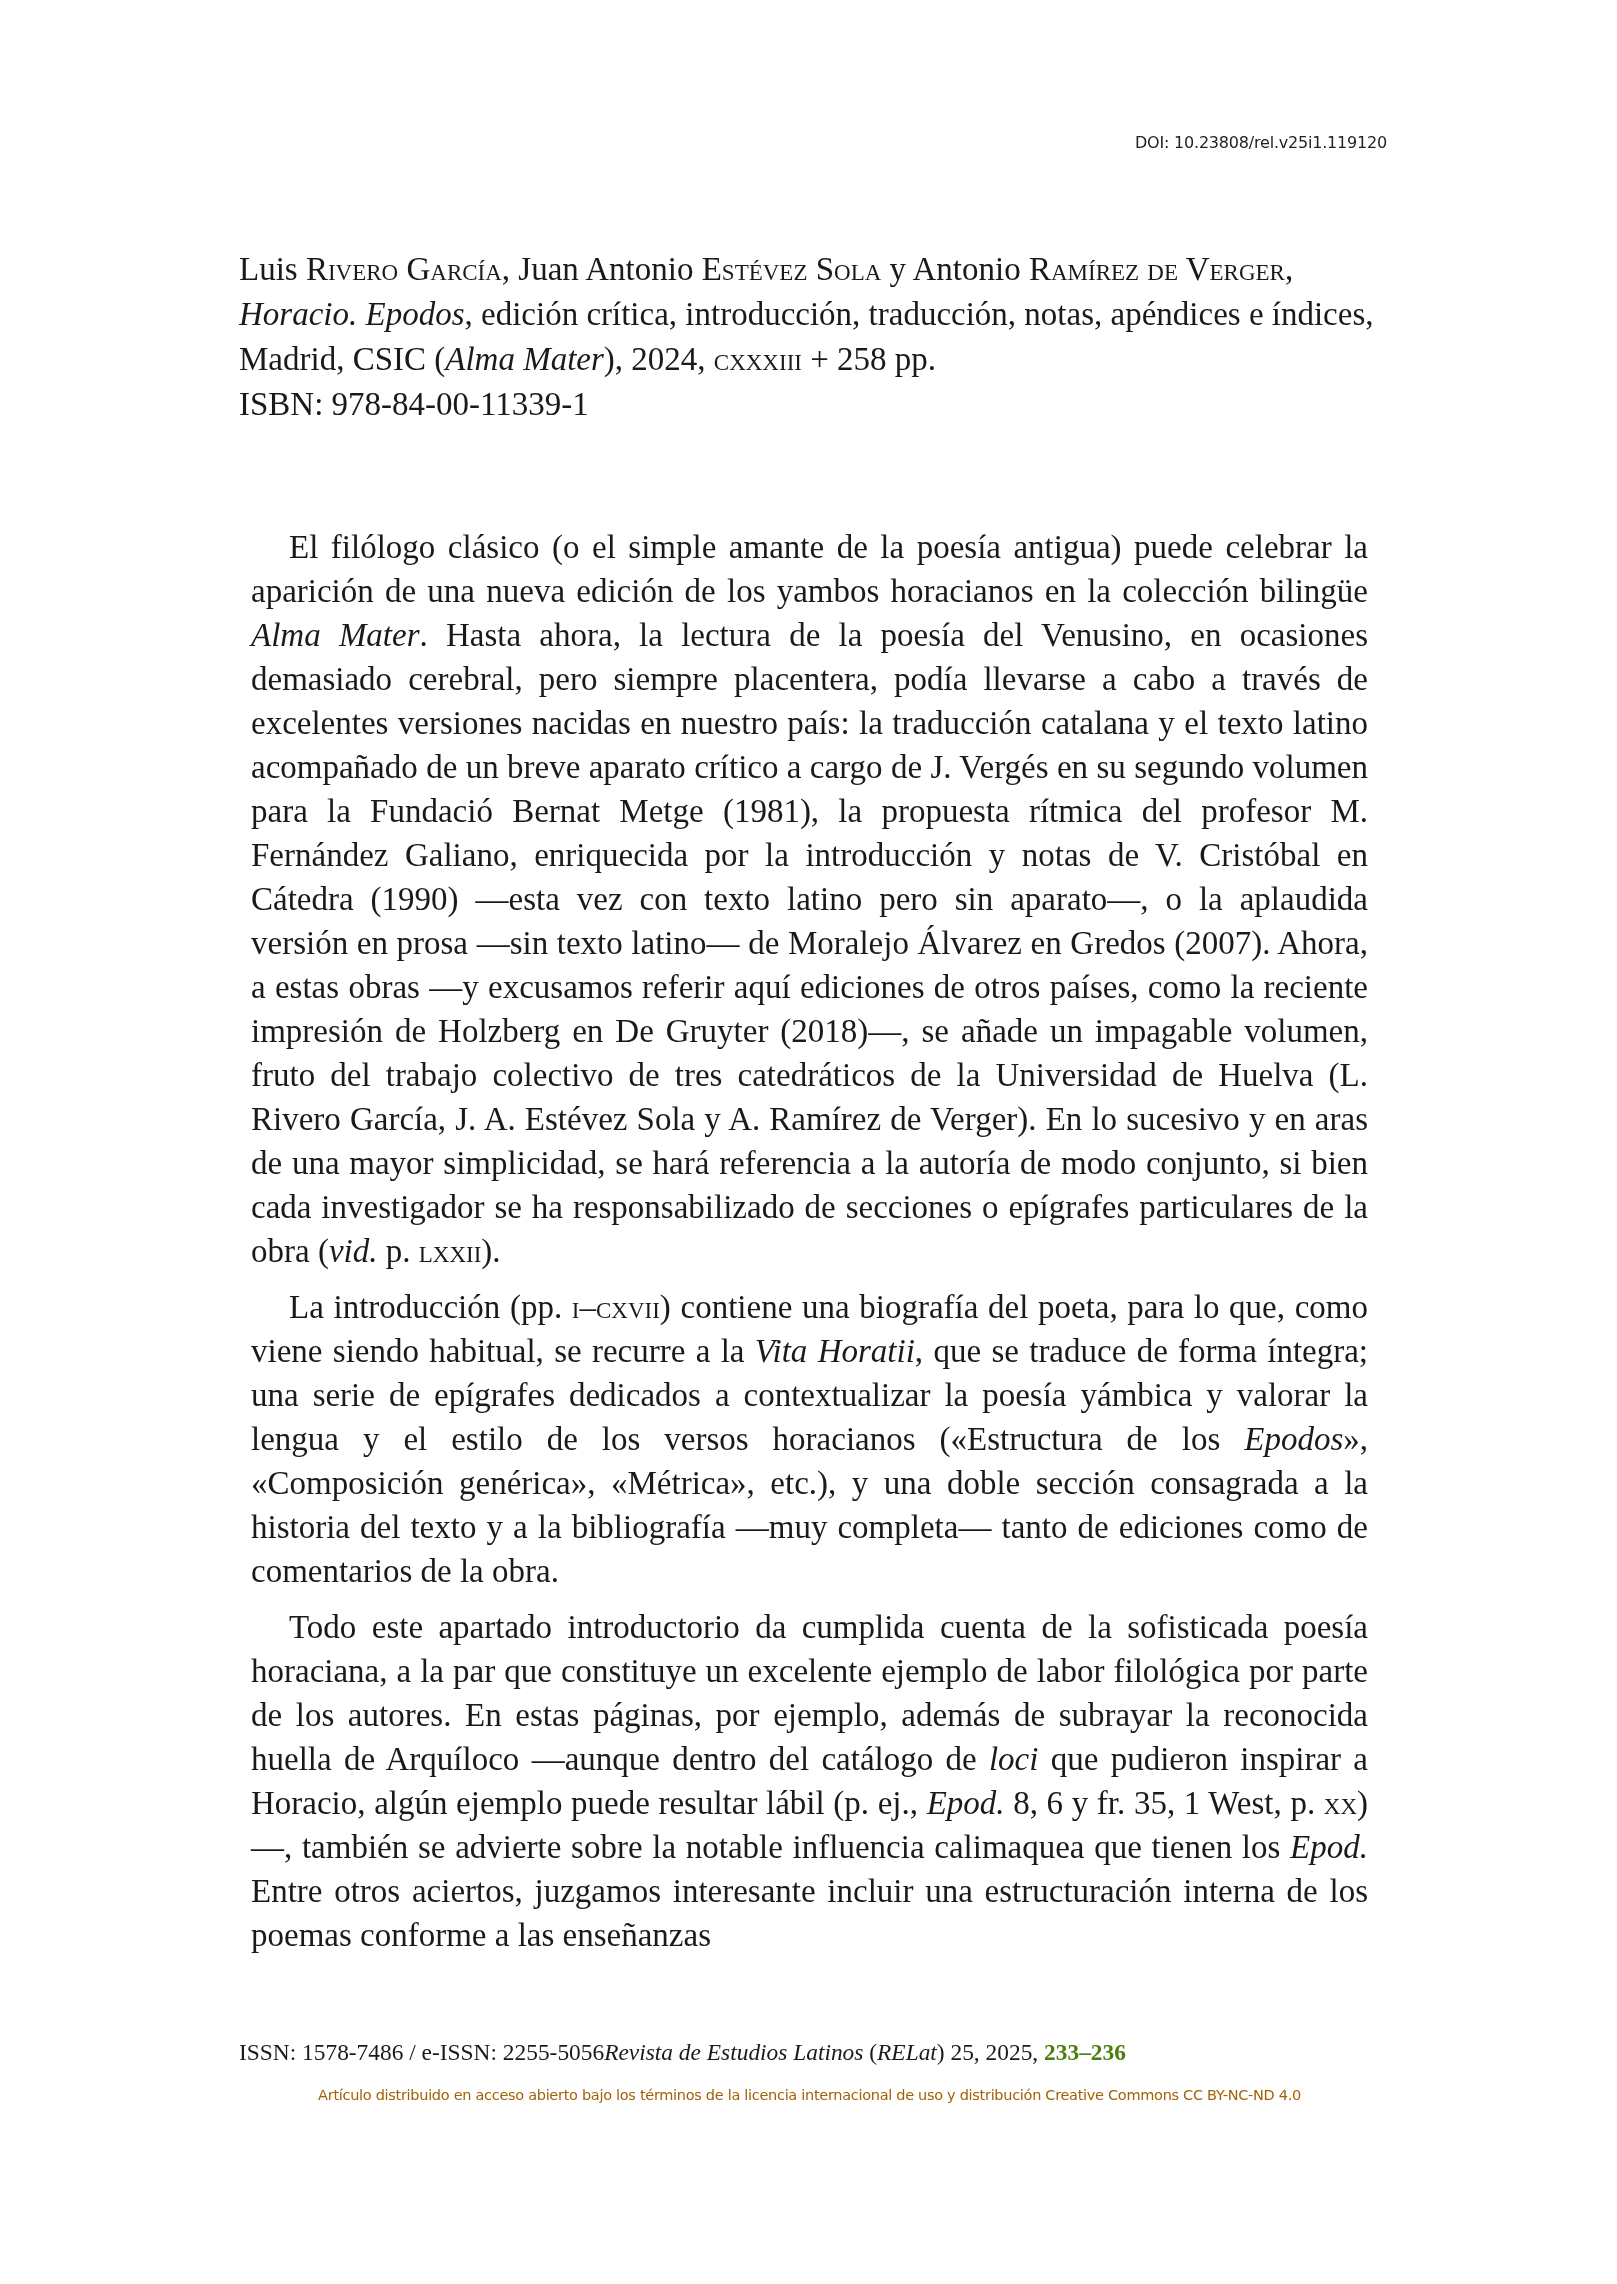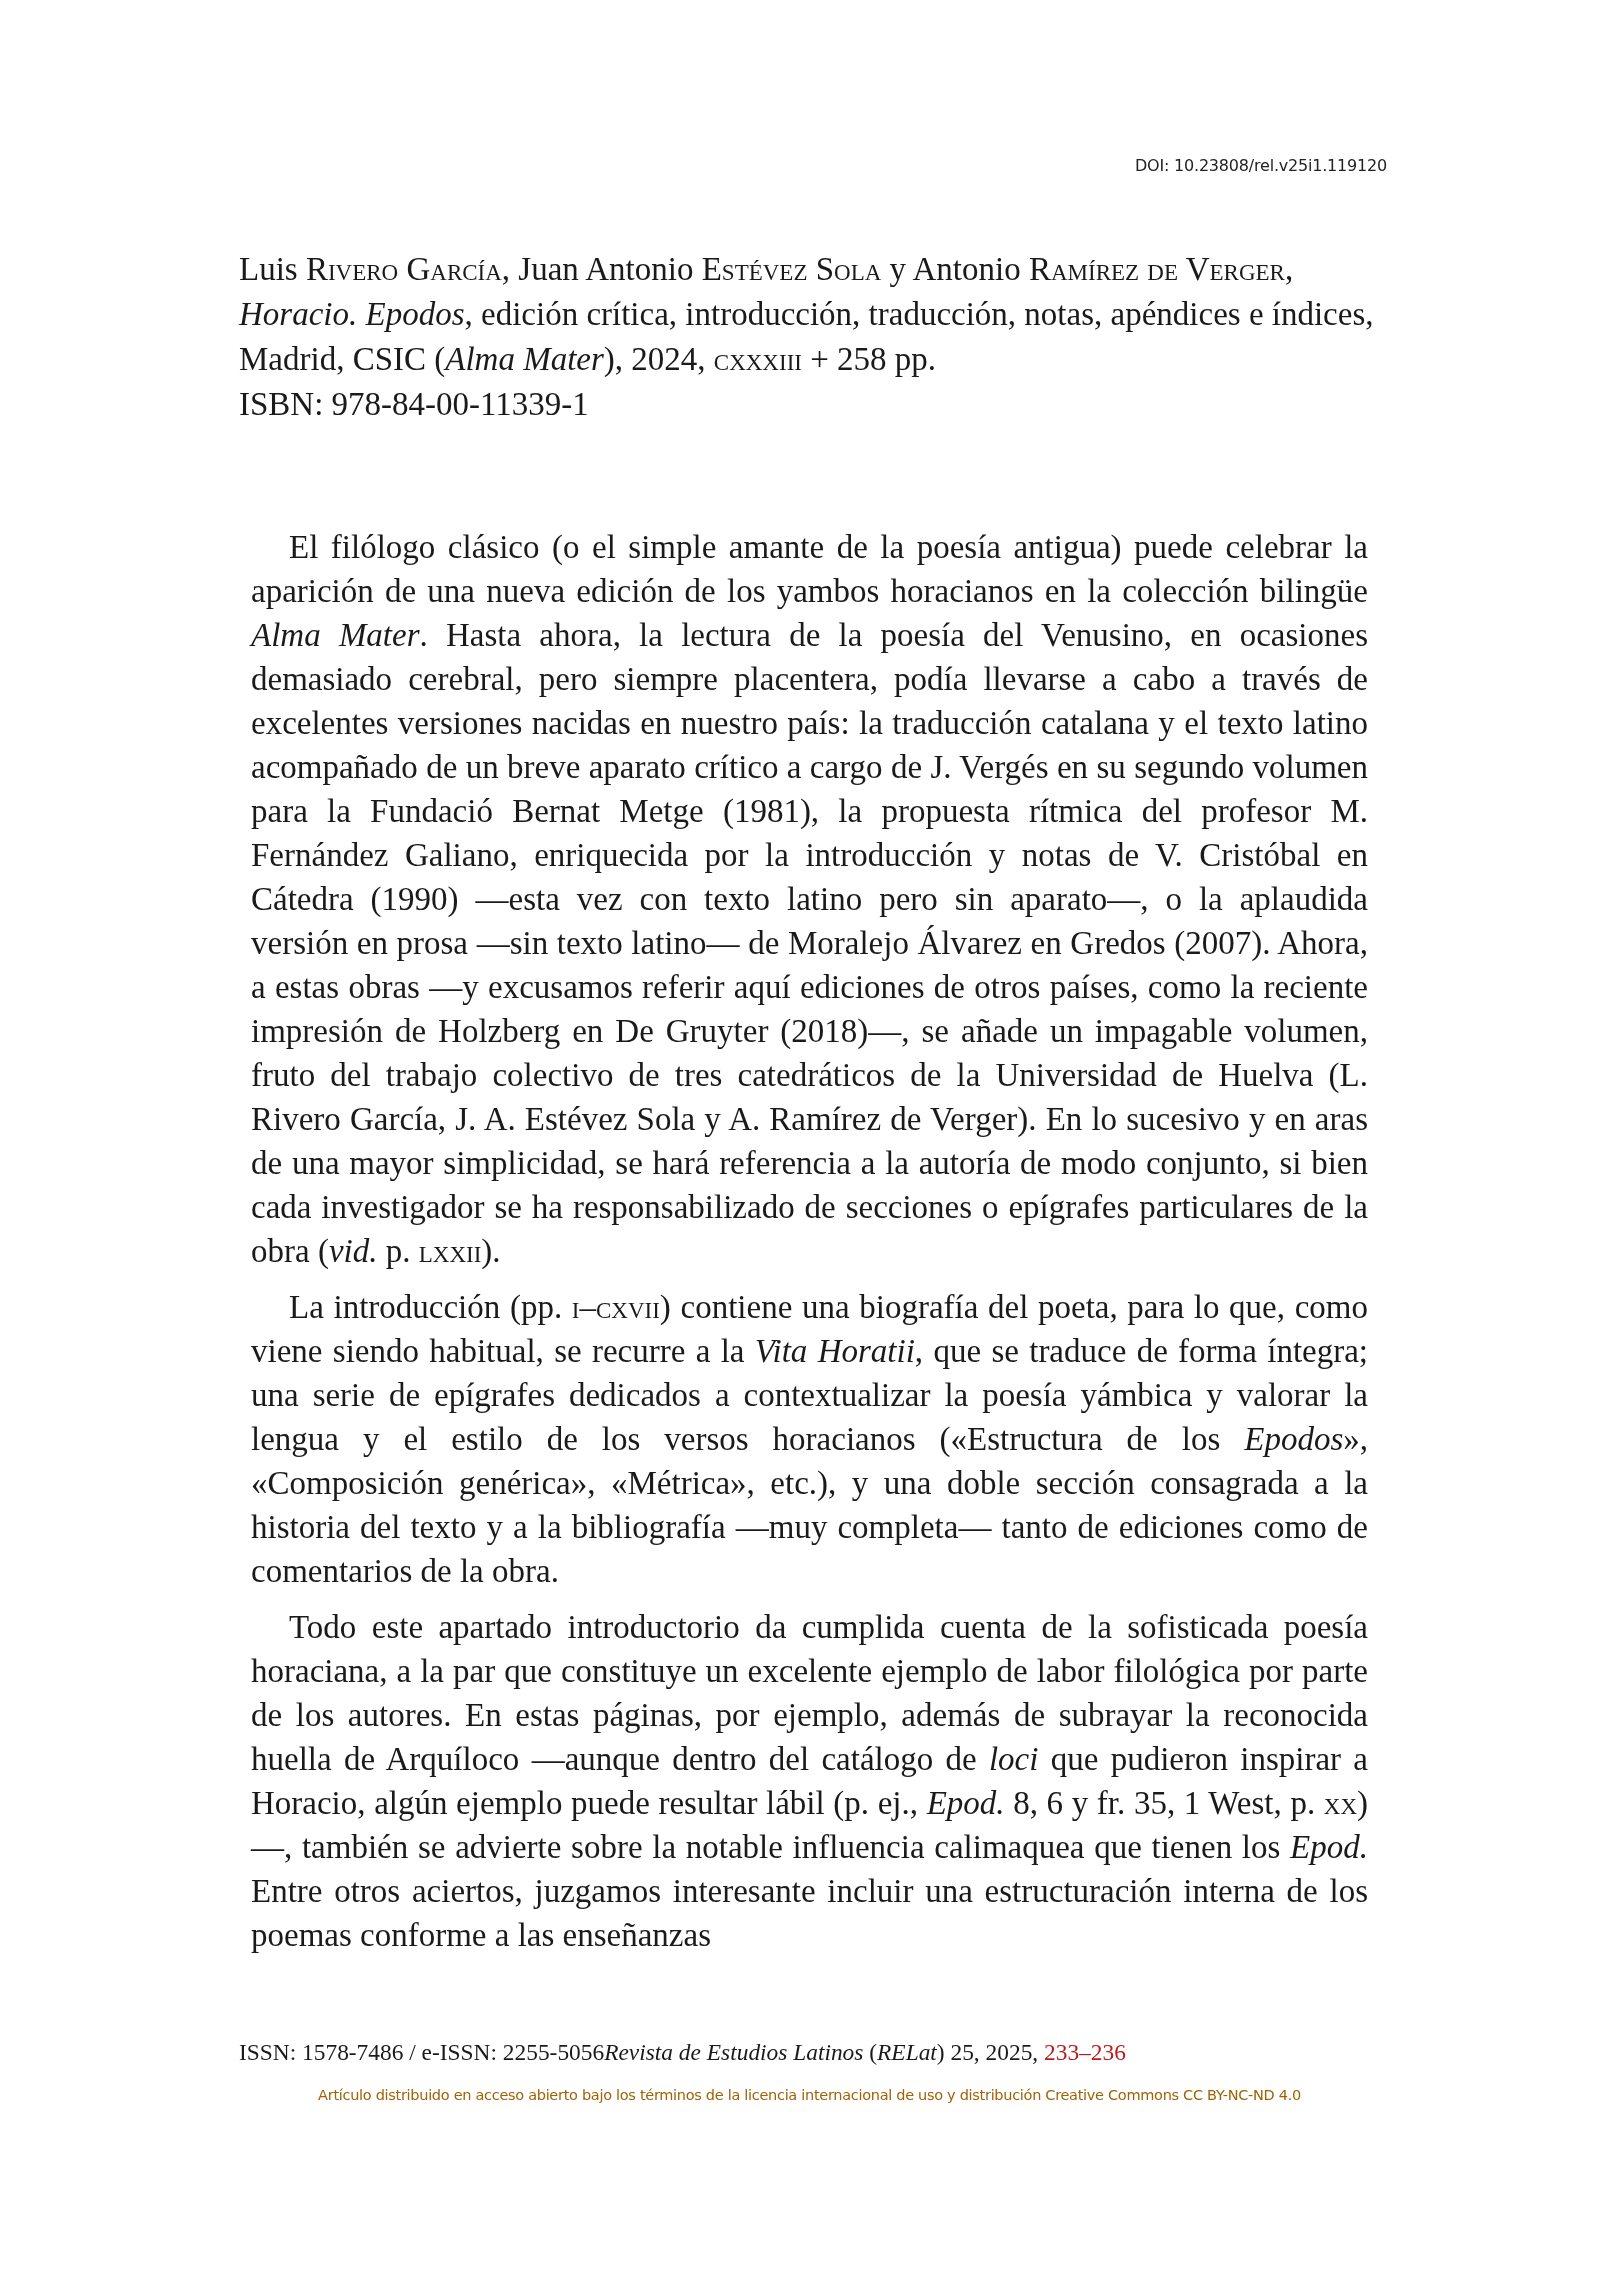--- a/index.html
+++ b/index.html
@@ -1,41 +1,41 @@
 <!DOCTYPE html>
 <html style="font-size:13px"><head>
 <meta charset="utf-8">
 <style>
   html, body { margin: 0; padding: 0; background: #ffffff; }
   body {
     width: 1618px; height: 2284px; position: relative; overflow: hidden;
     font-family: "Liberation Serif", "DejaVu Serif", serif; color: #1a1a1a;
   }
   .doi {
-    position: absolute; top: 156px; right: 231px;
+    position: absolute; top: 133px; right: 231px;
     font-family: "DejaVu Sans", "Liberation Sans", sans-serif;
     font-size: 16px; letter-spacing: -0.2px; color: #222;
   }
   .ref-header {
     position: absolute; top: 247px; left: 239px; width: 1141px;
     text-align: left; font-size: 33px; line-height: 45px;
   }
   .sc { font-variant: small-caps; }
   .it { font-style: italic; }
   .body-text {
     position: absolute; top: 513px; left: 239px; width: 1141px;
     font-size: 33px; line-height: 44px; text-align: justify;
   }
   .body-text p { margin: 12px; text-indent: 38px; }
   .footer-line {
     position: absolute; top: 2039px; left: 239px; width: 1141px;
     display: flex; justify-content: flex-start; align-items: baseline;
     font-size: 23.4px;
   }
-  .pages { color: #b91c1c; }
+  .pages { color: #4d7c0f; font-weight: bold; }
   .license {
     position: absolute; top: 2087px; left: 239px; width: 1141px; text-align: center;
     font-family: "DejaVu Sans", "Liberation Sans", sans-serif;
     font-size: 14.5px; letter-spacing: -0.3px; color: #a16207;
   }
 </style>
 </head>
 <body>
 
 <div class="doi">DOI: 10.23808/rel.v25i1.119120</div>

